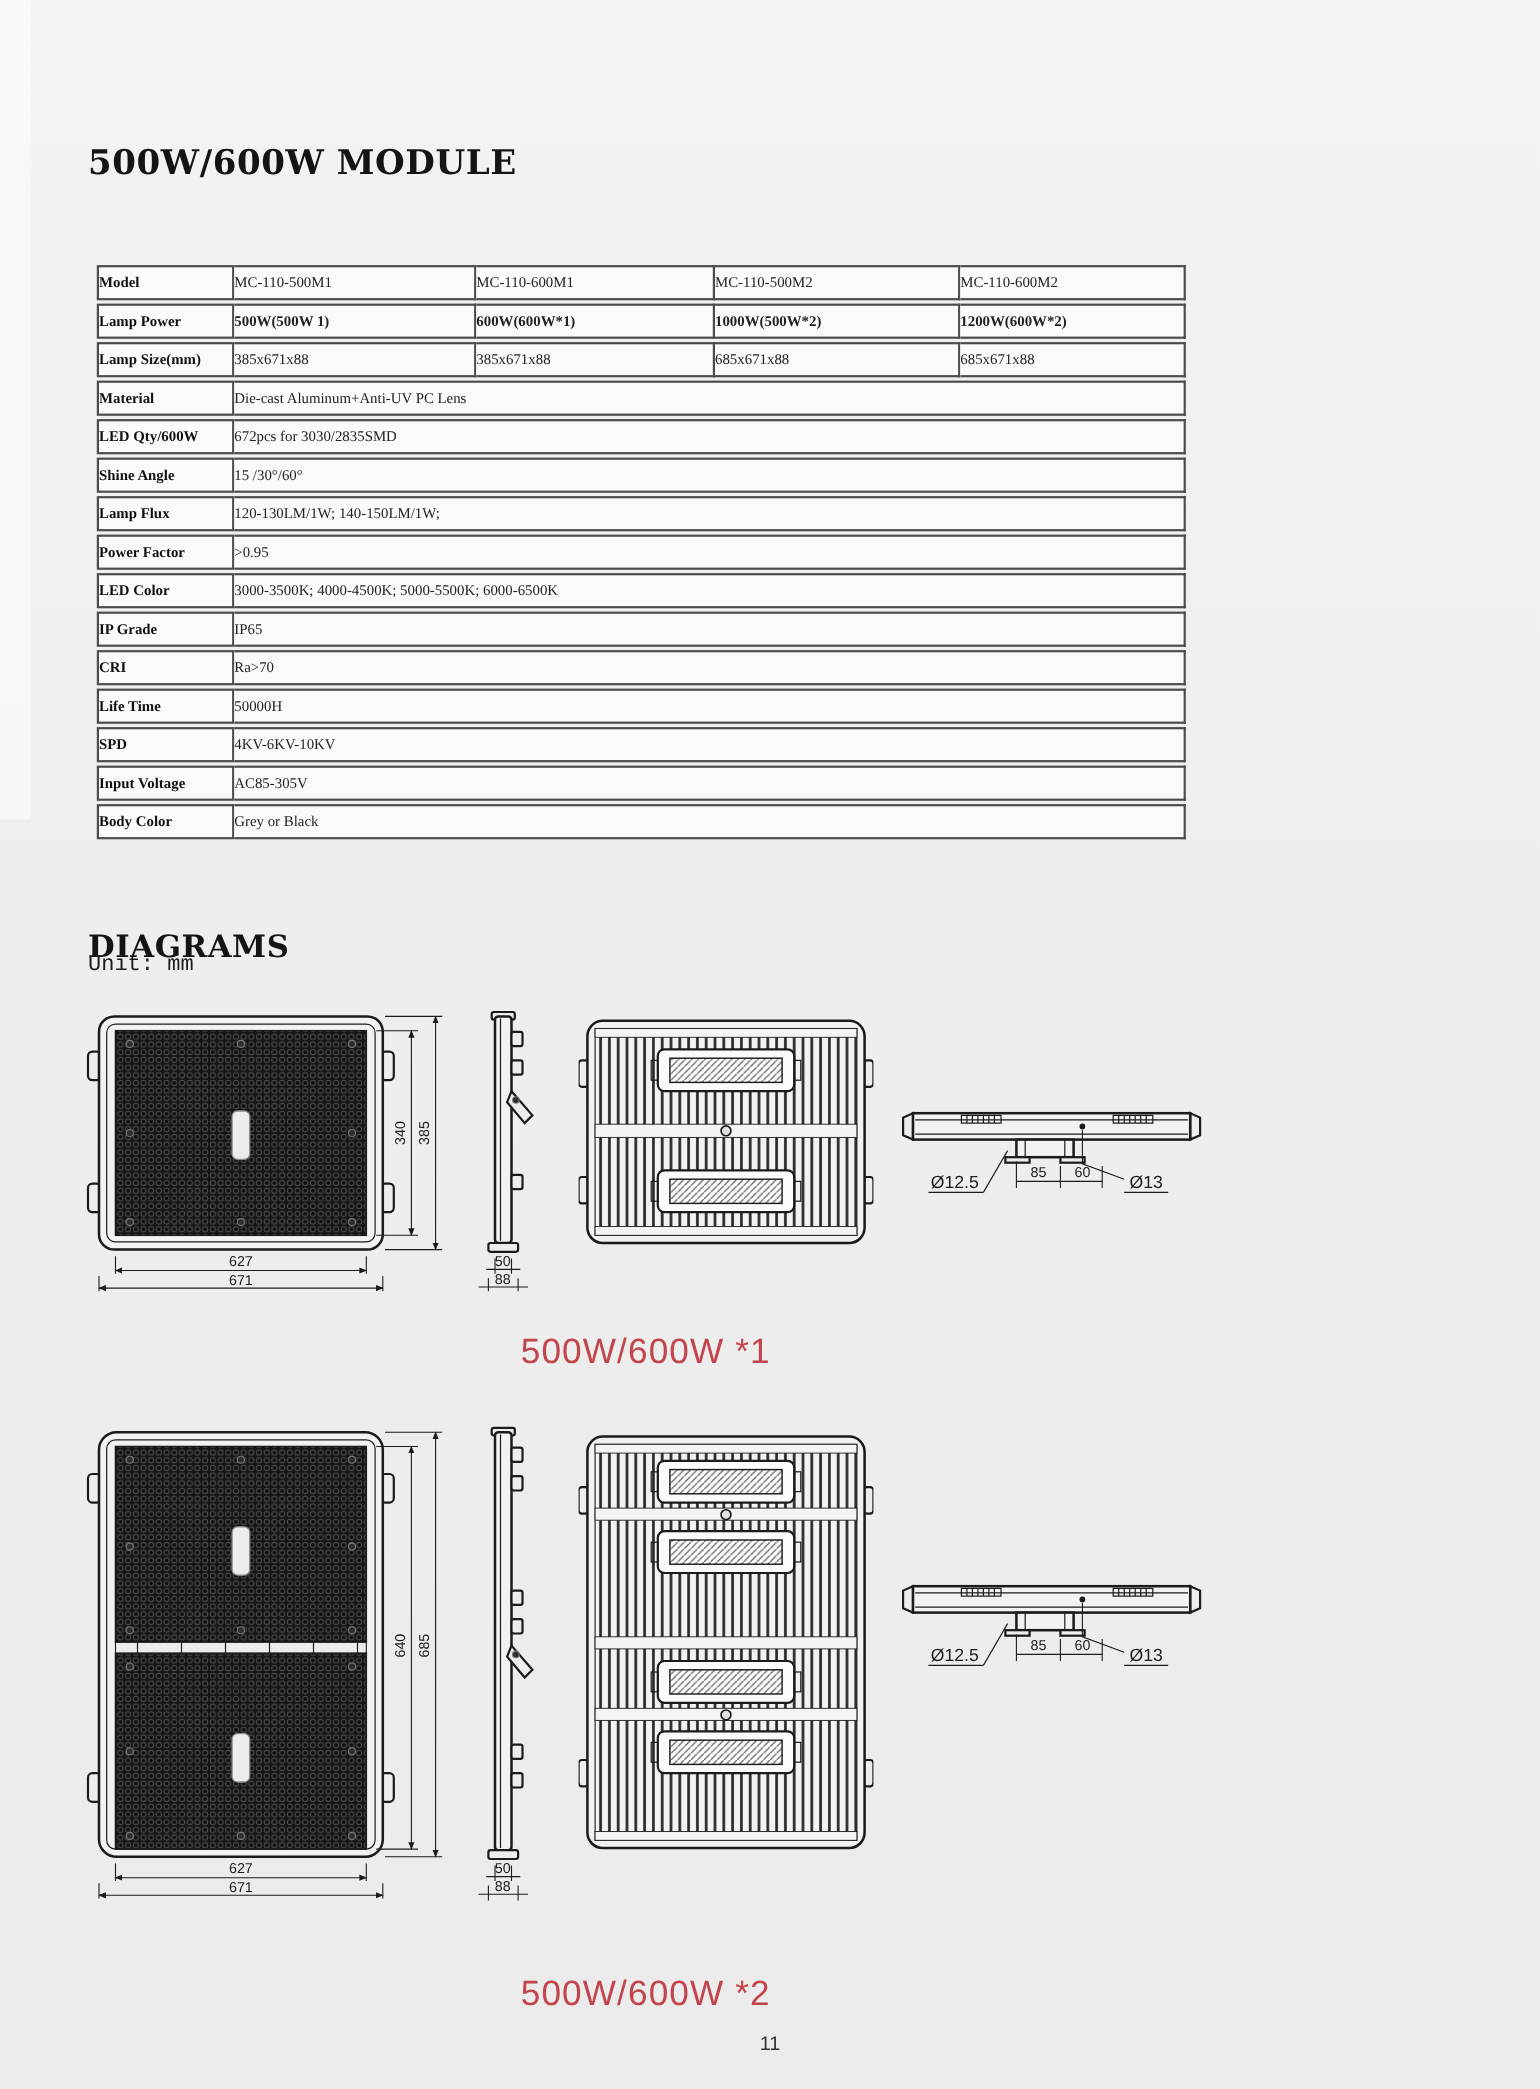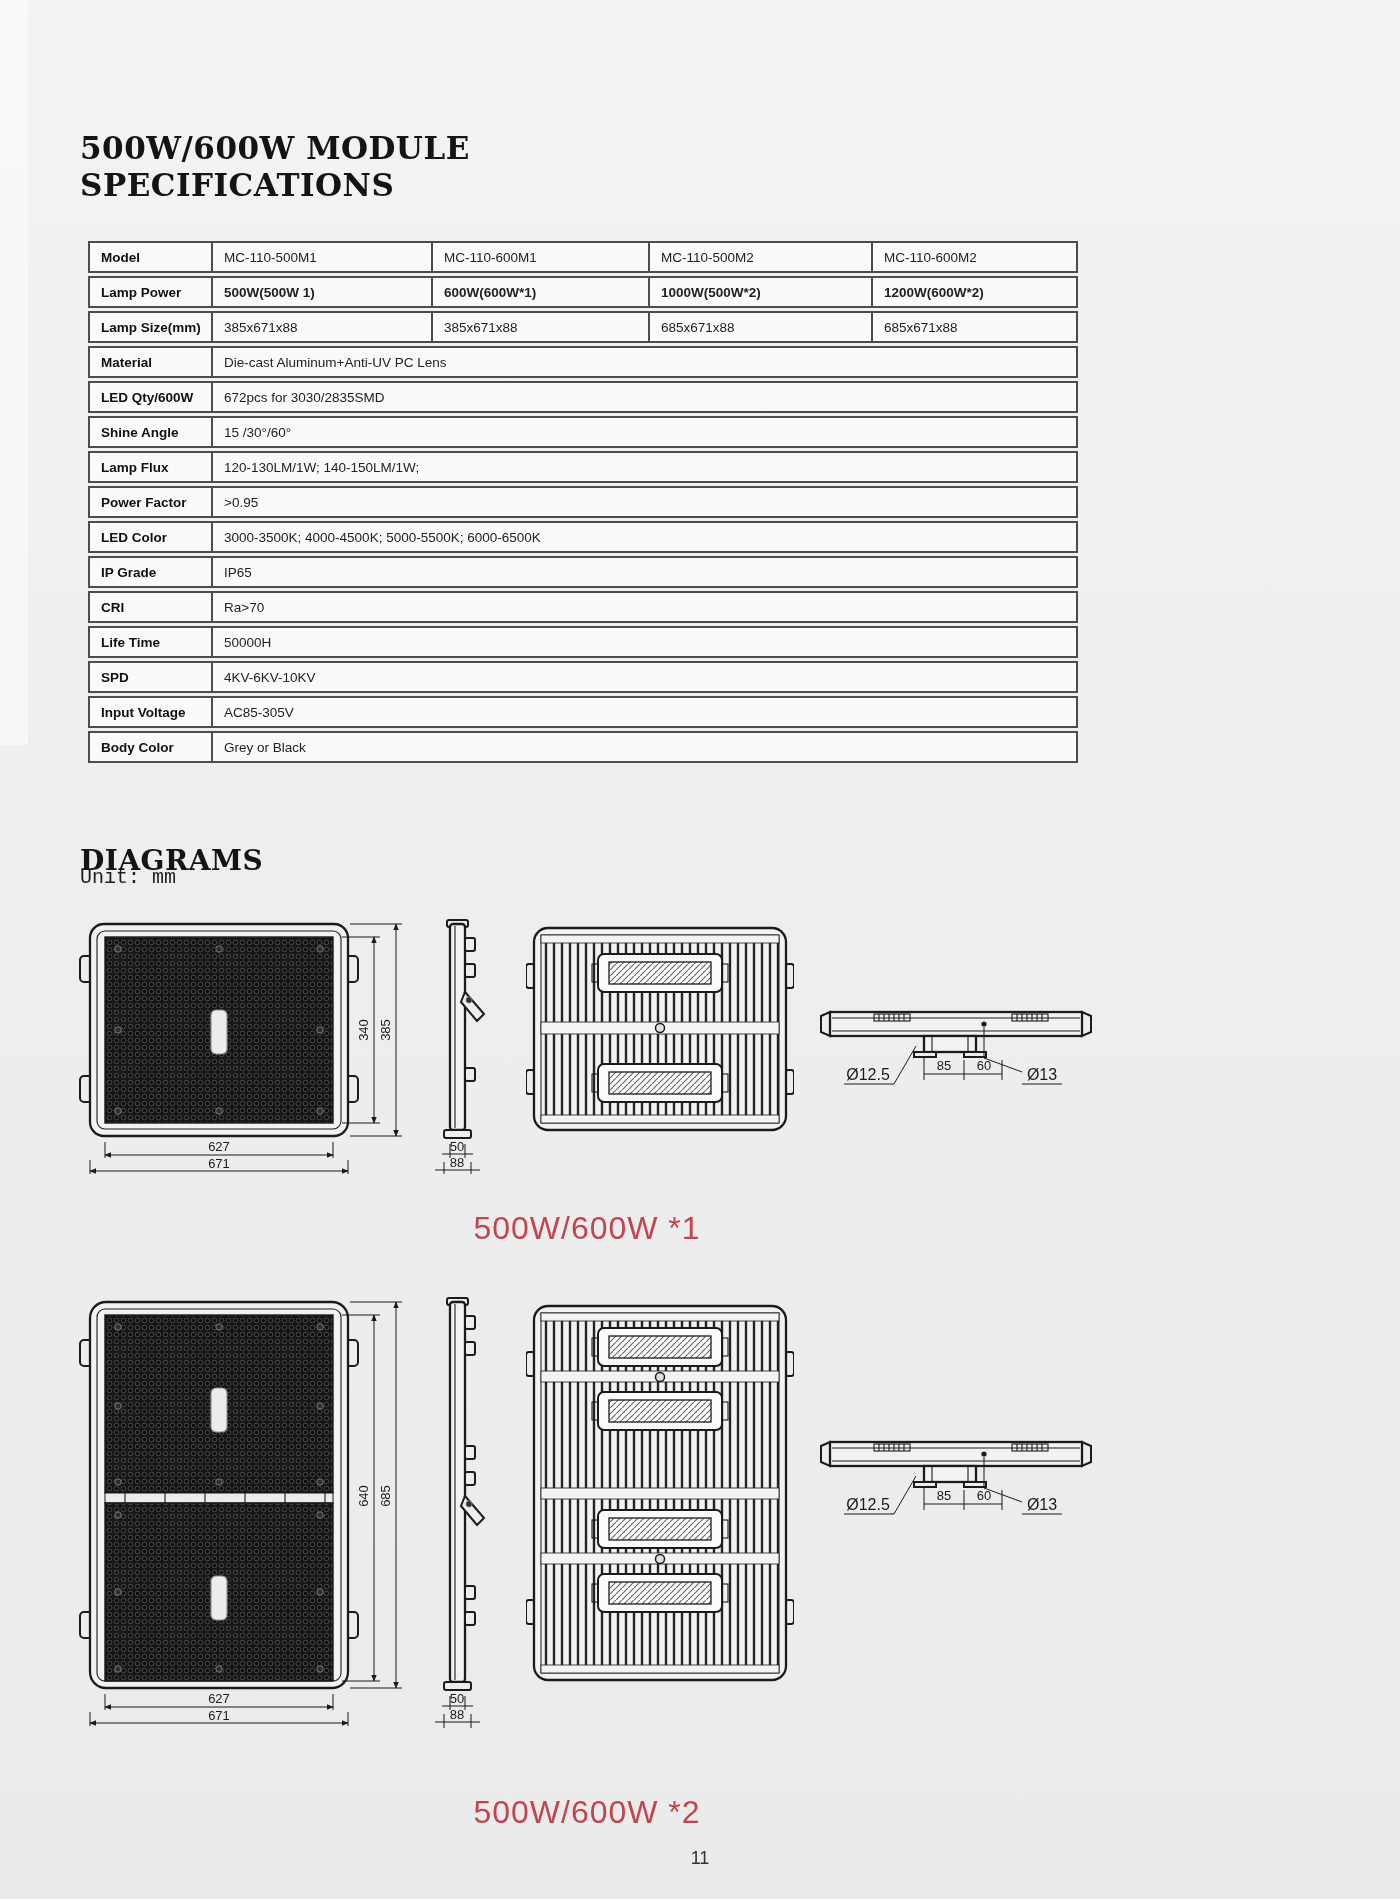--- a/index.html
+++ b/index.html
@@ -6,22 +6,22 @@
   .page{position:relative;width:1400px;height:1899px;overflow:hidden;
         background:linear-gradient(180deg,#f4f3f3 0%,#efeeef 45%,#ecebec 100%);
         font-family:"Liberation Sans",sans-serif;color:#1d1d1d;}
   .strip-left{position:absolute;left:0;top:0;width:28px;height:745px;background:#fbfbfb;opacity:.7;}
   .stencil{font-family:"DejaVu Serif","Liberation Serif",serif;font-weight:bold;color:#141414;letter-spacing:.5px;margin-top:28px;}
   .title{position:absolute;left:80px;top:102px;font-size:31px;line-height:1.18;}
   .h-diagrams{position:absolute;left:80px;top:816px;font-size:28px;}
   .unit{position:absolute;left:80px;top:866px;font-size:20px;color:#1c1c1c;font-family:Liberation Mono, monospace;}
   .spec-table{position:absolute;left:88px;top:238px;width:990px;border-collapse:separate;border-spacing:0 3px;table-layout:fixed;}
   .spec-table td{border:2px solid #4c4c4c;border-left:none;background:#fafafa;height:28px;
-                 padding:0 8px 0 11px;font-size:13.5px;color:#222;vertical-align:middle;
-                 white-space:nowrap;overflow:hidden;}
+                 padding:0 8px 0 0;font-size:13.5px;color:#222;vertical-align:middle;
+                 white-space:nowrap;overflow:hidden;font-family:Liberation Serif, serif;}
   .spec-table td.lbl{border-left:2px solid #4c4c4c;font-weight:bold;color:#101010;font-size:13.5px;}
   .spec-table tr.bold-vals td{font-weight:bold;}
   .caption{position:absolute;left:387px;width:400px;text-align:center;font-size:32px;
            color:var(--accent,#c2454e);letter-spacing:1px;}
   .cap1{top:1210px;} .cap2{top:1794px;}
   .pagenum{position:absolute;left:0;top:1848px;width:1400px;text-align:center;font-size:18px;color:#333;}
   svg.abs{position:absolute;}
   .part{fill:#ededed;stroke:#1b1b1b;stroke-width:2;}
   .s2{stroke:#1b1b1b;stroke-width:2.3;fill:#f2f2f2;}
   .s1{stroke:#1b1b1b;stroke-width:1.1;fill:none;}
@@ -54,21 +54,20 @@
         <path d="M0,6 L6,0" stroke="#6a6a6a" stroke-width="1.2"></path>
       </pattern>
       <marker id="ar" viewBox="0 0 10 10" refX="9" refY="5" markerWidth="7" markerHeight="7" orient="auto-start-reverse">
         <path d="M0,1 L10,5 L0,9 z" fill="#1b1b1b"></path>
       </marker>
     </defs>
   </svg>
 
   <div class="title stencil">
     <div>500W/600W MODULE</div>
-    <div>SPECIFICATIONS</div>
   </div>
 
   <table class="spec-table">
     <colgroup>
         <col style="width:125px">
         <col style="width:220px">
         <col style="width:217px">
         <col style="width:223px">
         <col style="width:205px">
       </colgroup>

